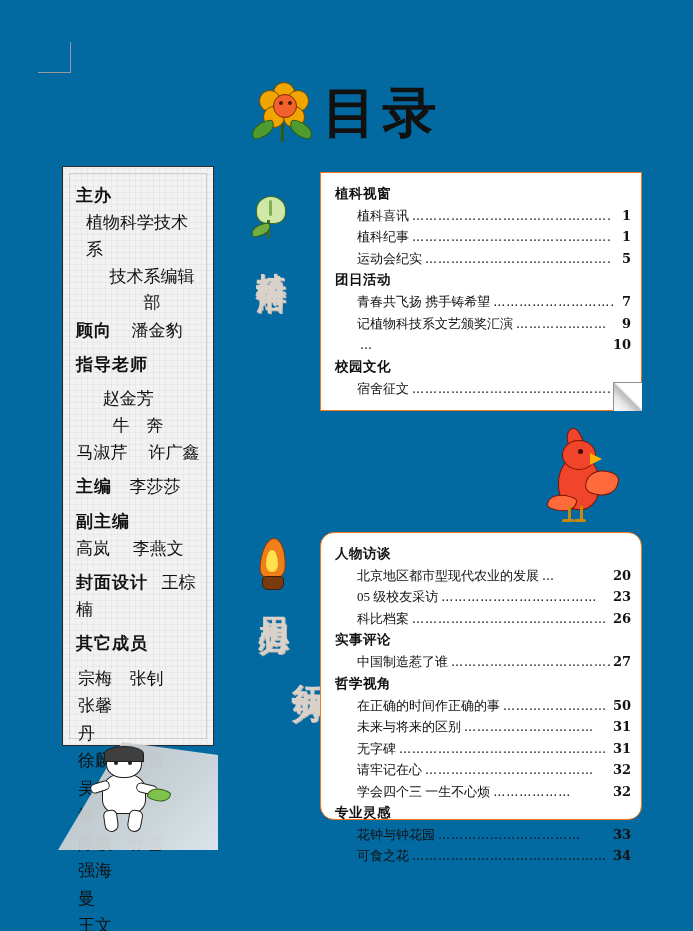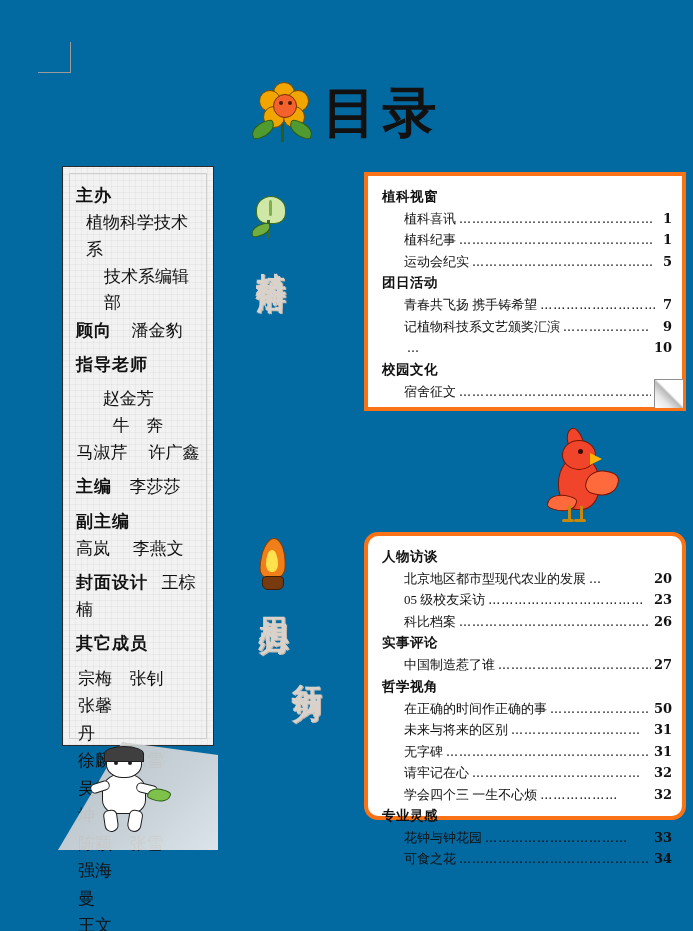--- a/index.html
+++ b/index.html
@@ -123,21 +123,21 @@
     font-size: 17px;
     color: #111;
   }
   .mh-row { margin-bottom: 1px; line-height: 1.55; }
   .mh-label {
     font-weight: bold;
     letter-spacing: 1px;
   }
   .mh-val { font-weight: normal; }
   .mh-indent1 { padding-left: 10px; }
-  .mh-indent2 { padding-left: 28px; }
+  .mh-indent2 { padding-left: 28px; text-align: center; }
   .mh-gap { height: 7px; }
   .mh-names { text-align: center; letter-spacing: 0px; }
   .mh-names span { display: inline-block; }
   .mh-staff {
     text-align: left;
     padding-left: 2px;
     line-height: 1.62;
   }
   .mh-staff .c {
     display: inline-block;
@@ -240,26 +240,25 @@
     left: 6px; top: 38px;
     width: 20px; height: 12px;
     background: #7a3a10;
     border: 1px solid #3d1c06;
     border-radius: 4px 4px 6px 6px;
   }
 
   
   .toc-box {
     position: absolute;
-    border: 4px solid #f97316;
+    border: 1px solid #f97316;
     background: #ffffff;
     box-sizing: border-box;
     font-family: "DejaVu Serif", "Liberation Serif", serif;
     color: #111;
-    margin-left: 44px;
   }
   #toc-top {
     left: 320px;
     top: 172px;
     width: 322px;
     height: 239px;
     padding: 10px 10px 0 14px;
   }
   #toc-bottom {
     left: 320px;

